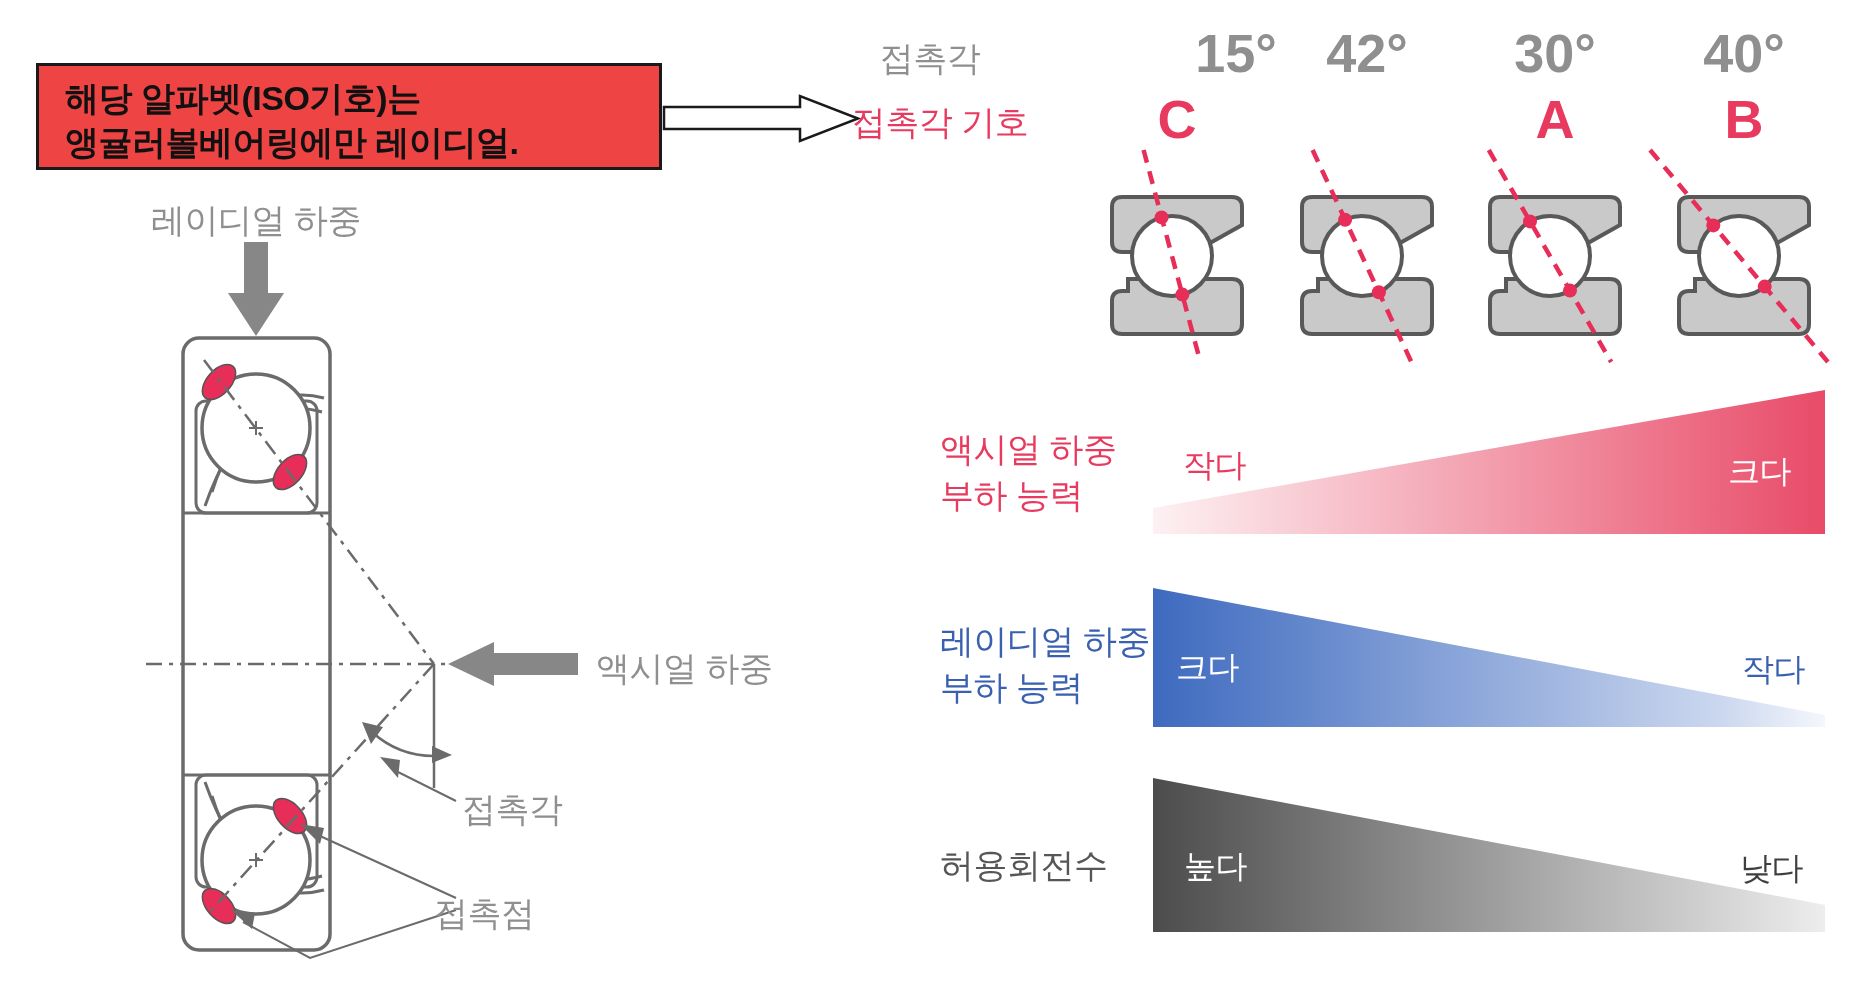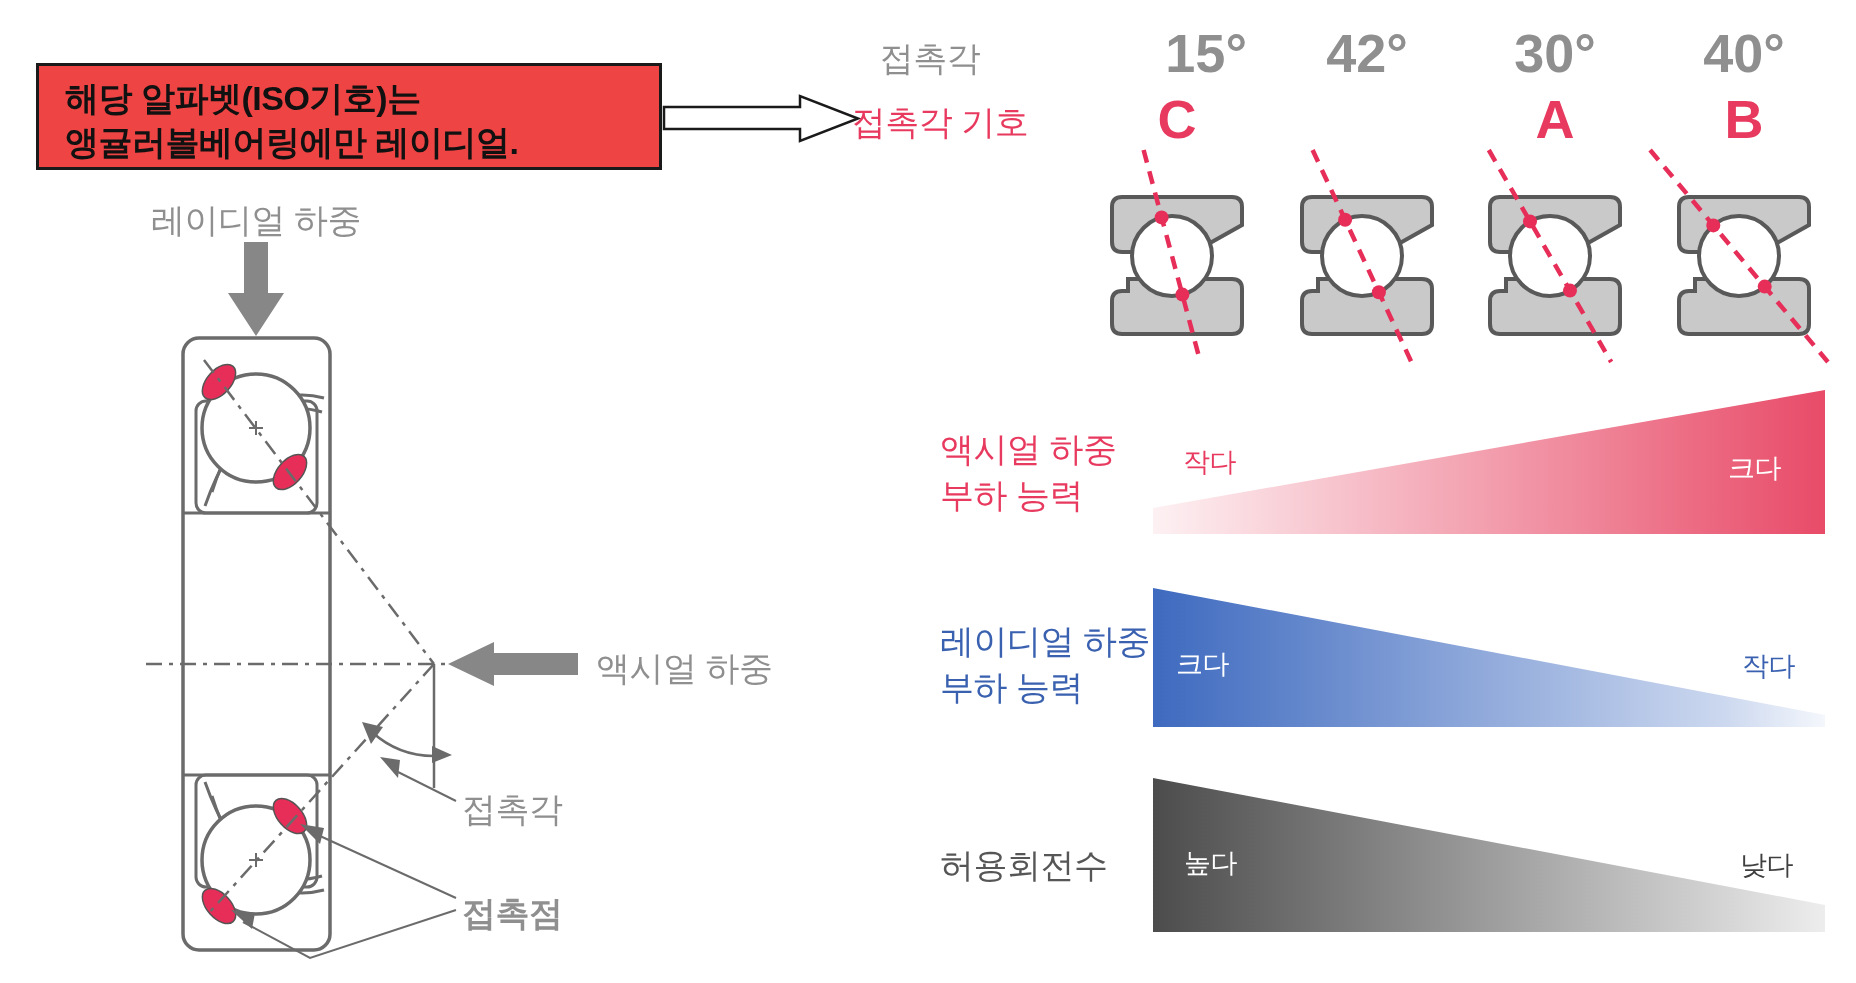--- a/index.html
+++ b/index.html
@@ -7,21 +7,21 @@
           font-family:"Liberation Sans", sans-serif;}
   svg{position:absolute;left:0;top:0;}
   .txt{position:absolute;white-space:nowrap;}
   .kr{font-size:34px;font-weight:500;letter-spacing:-0.5px;}
   .gray{color:#8f8f8f;}
   .pink{color:#e83a5f;}
   .blue{color:#3a61b0;}
   .darkgray{color:#565656;}
   .center{text-align:center;}
   .big{font-size:54px;font-weight:700;letter-spacing:0px;}
-  .wedge-word{font-size:27px;font-weight:500;letter-spacing:-0.5px;}
+  .wedge-word{font-size:32px;font-weight:500;letter-spacing:-0.5px;}
   .white{color:#ffffff;}
   .callout-box{position:absolute;left:36px;top:63px;width:626px;height:107px;
                border:3px solid #1a1a1a;background:#ef4444;box-sizing:border-box;
                padding:10px 0 0 26px;}
   .callout-box div{font-size:34px;font-weight:600;color:#111;line-height:44px;letter-spacing:-0.5px;}
   .col{width:140px;}
   .bar-label{line-height:46px;}
 </style>
 </head>
 <body>
@@ -133,26 +133,26 @@
   </svg>
 
   <div class="callout-box">
     <div>해당 알파벳(ISO기호)는</div>
     <div>앵귤러볼베어링에만 레이디얼.</div>
   </div>
 
   <div class="txt kr gray center" style="left:150px;top:198px;width:212px;">레이디얼 하중</div>
   <div class="txt kr gray" style="left:596px;top:646px;">액시얼 하중</div>
   <div class="txt kr gray" style="left:462px;top:787px;">접촉각</div>
-  <div class="txt kr gray" style="left:462px;top:891px;font-weight:bold;">접촉점</div>
+  <div class="txt kr gray" style="left:434px;top:891px;">접촉점</div>
 
   <div class="txt kr gray center" style="left:830px;top:36px;width:200px;">접촉각</div>
   <div class="txt kr pink center" style="left:840px;top:100px;width:200px;">접촉각 기호</div>
 
-  <div class="txt big gray center col" style="left:1107px;top:22px;text-align:right;">15°</div>
+  <div class="txt big gray center col" style="left:1166px;top:22px;">15°</div>
   <div class="txt big gray center col" style="left:1297px;top:22px;">42°</div>
   <div class="txt big gray center col" style="left:1485px;top:22px;">30°</div>
   <div class="txt big gray center col" style="left:1674px;top:22px;">40°</div>
 
   <div class="txt big pink center col" style="left:1107px;top:88px;">C</div>
   <div class="txt big pink center col" style="left:1485px;top:88px;">A</div>
   <div class="txt big pink center col" style="left:1674px;top:88px;">B</div>
 
   <div class="txt kr pink bar-label" style="left:940px;top:426px;">
     <div>액시얼 하중</div>

